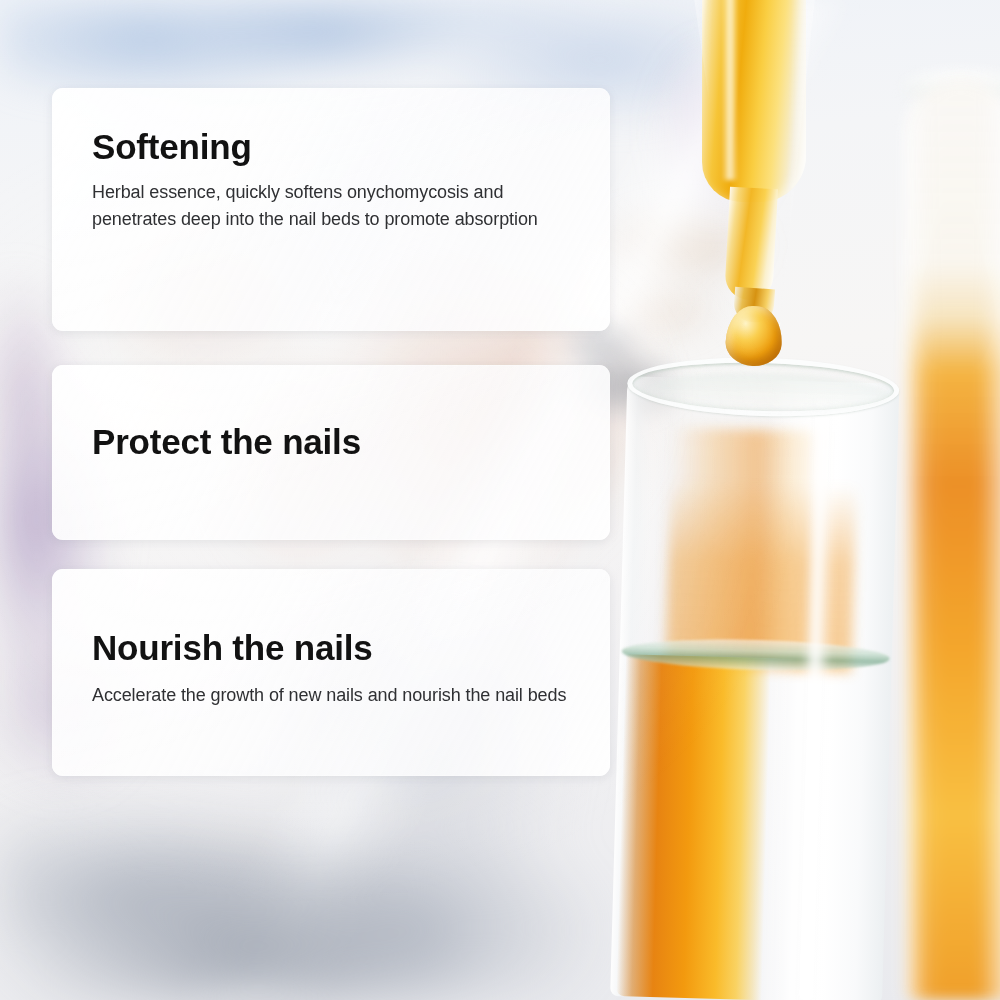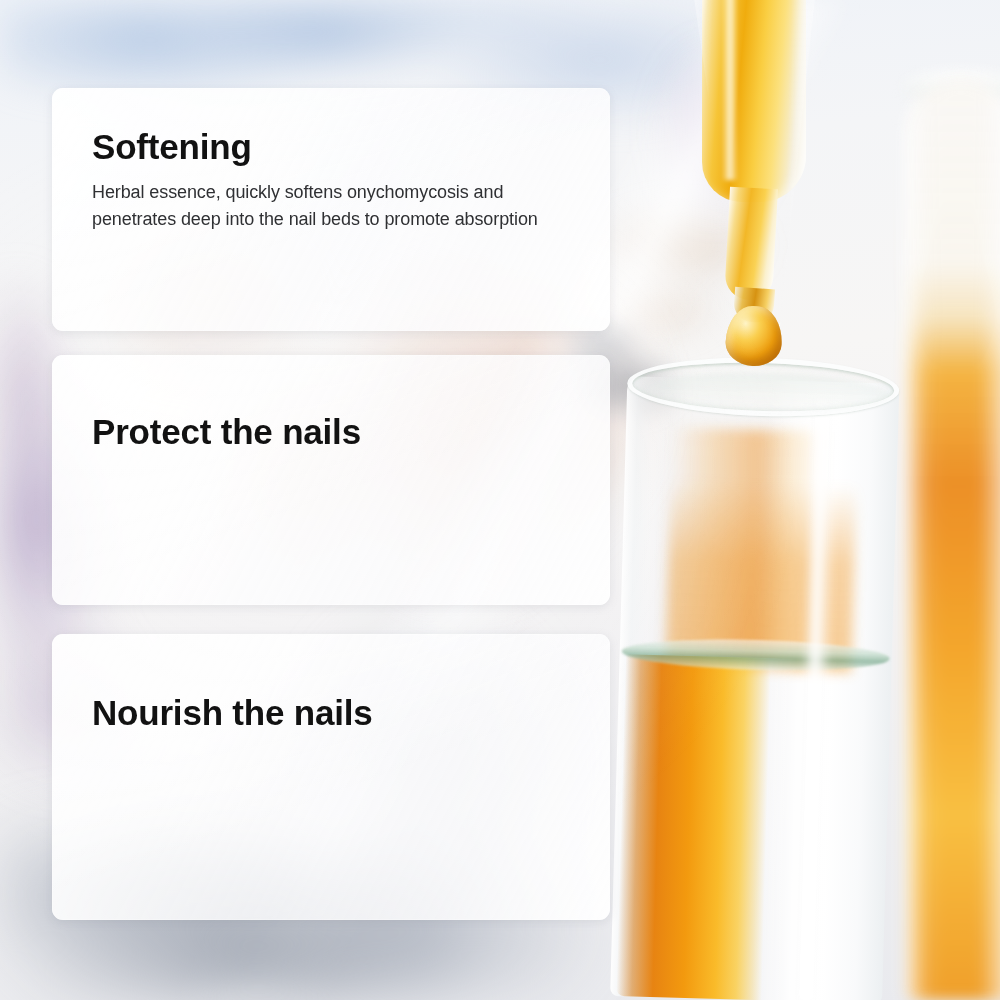--- a/index.html
+++ b/index.html
@@ -393,22 +393,22 @@
   }
   .card::after {
     content: "";
     position: absolute;
     inset: 0;
     border-radius: 11px;
     background: linear-gradient(160deg, rgba(255,255,255,.35) 0%, rgba(255,255,255,0) 55%);
     pointer-events: none;
   }
   #card-1 { height: 243px; }
-  #card-2 { height: 250px; margin-top: 24px; }
-  #card-3 { height: 286px; margin-top: 29px; }
+  #card-2 { height: 175px; margin-top: 34px; }
+  #card-3 { height: 207px; margin-top: 29px; }
 
   .card-inner {
     position: relative;
     z-index: 2;
     padding-left: 0;
   }
   .card-title {
     margin: 0 0 12px 0;
     font-family: "Liberation Sans", sans-serif;
     font-weight: bold;
@@ -482,18 +482,19 @@
 
     <div class="card" id="card-2">
       <div class="card-inner">
         <h2 class="card-title">Protect the nails</h2>
       </div>
     </div>
 
     <div class="card" id="card-3">
       <div class="card-inner">
         <h2 class="card-title">Nourish the nails</h2>
+        <p class="card-desc">Accelerate the growth of new nails and nourish the nail beds</p>
       </div>
     </div>
 
   </div>
 
 </div>
 
 </body></html>

